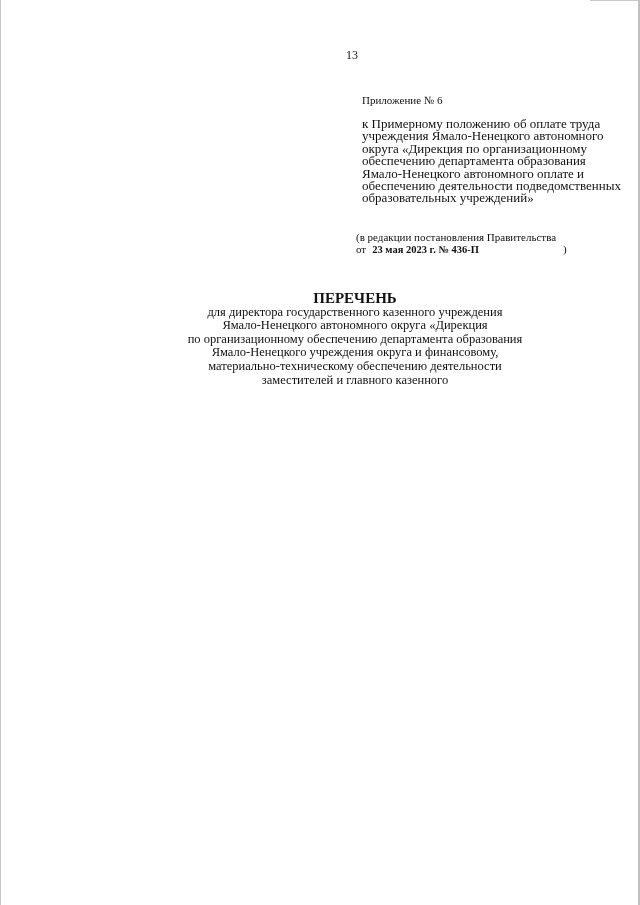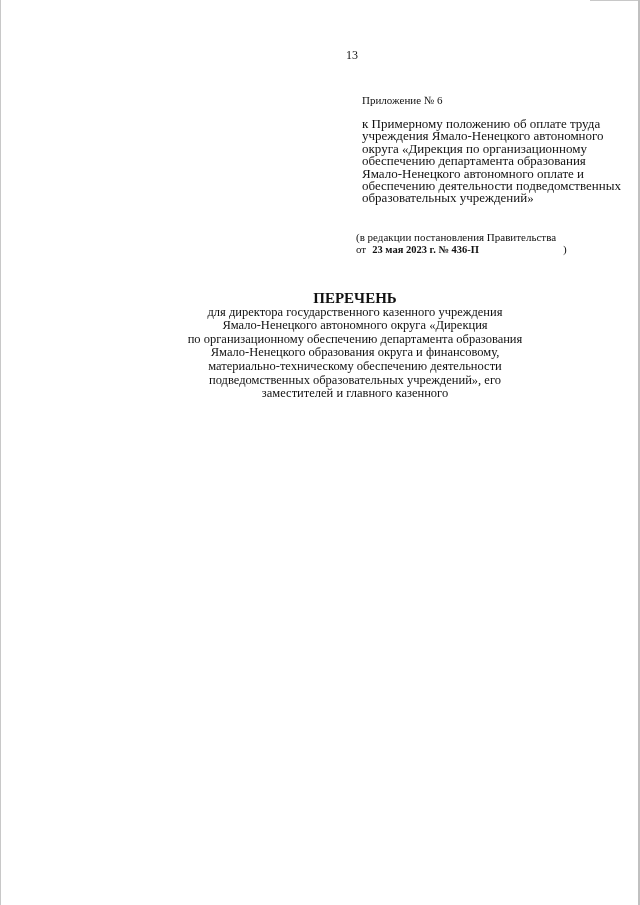--- a/index.html
+++ b/index.html
@@ -110,17 +110,16 @@
   <div class="date-line">
     <span>от</span><span class="date-value">23 мая 2023 г. № 436-П</span><span class="close-paren">)</span>
   </div>
 </div>
 
 <div class="heading-block">
   <div class="title">ПЕРЕЧЕНЬ</div>
   <div class="line">для директора государственного казенного учреждения</div>
   <div class="line">Ямало-Ненецкого автономного округа «Дирекция</div>
   <div class="line">по организационному обеспечению департамента образования</div>
-  <div class="line">Ямало-Ненецкого образования округа и финансовому,</div>
+  <div class="line">Ямало-Ненецкого учреждения округа и финансовому,</div>
   <div class="line">материально-техническому обеспечению деятельности</div>
-  <div class="line">подведомственных образовательных учреждений», его</div>
   <div class="line">заместителей и главного казенного</div>
 </div>
 
 </body></html>

